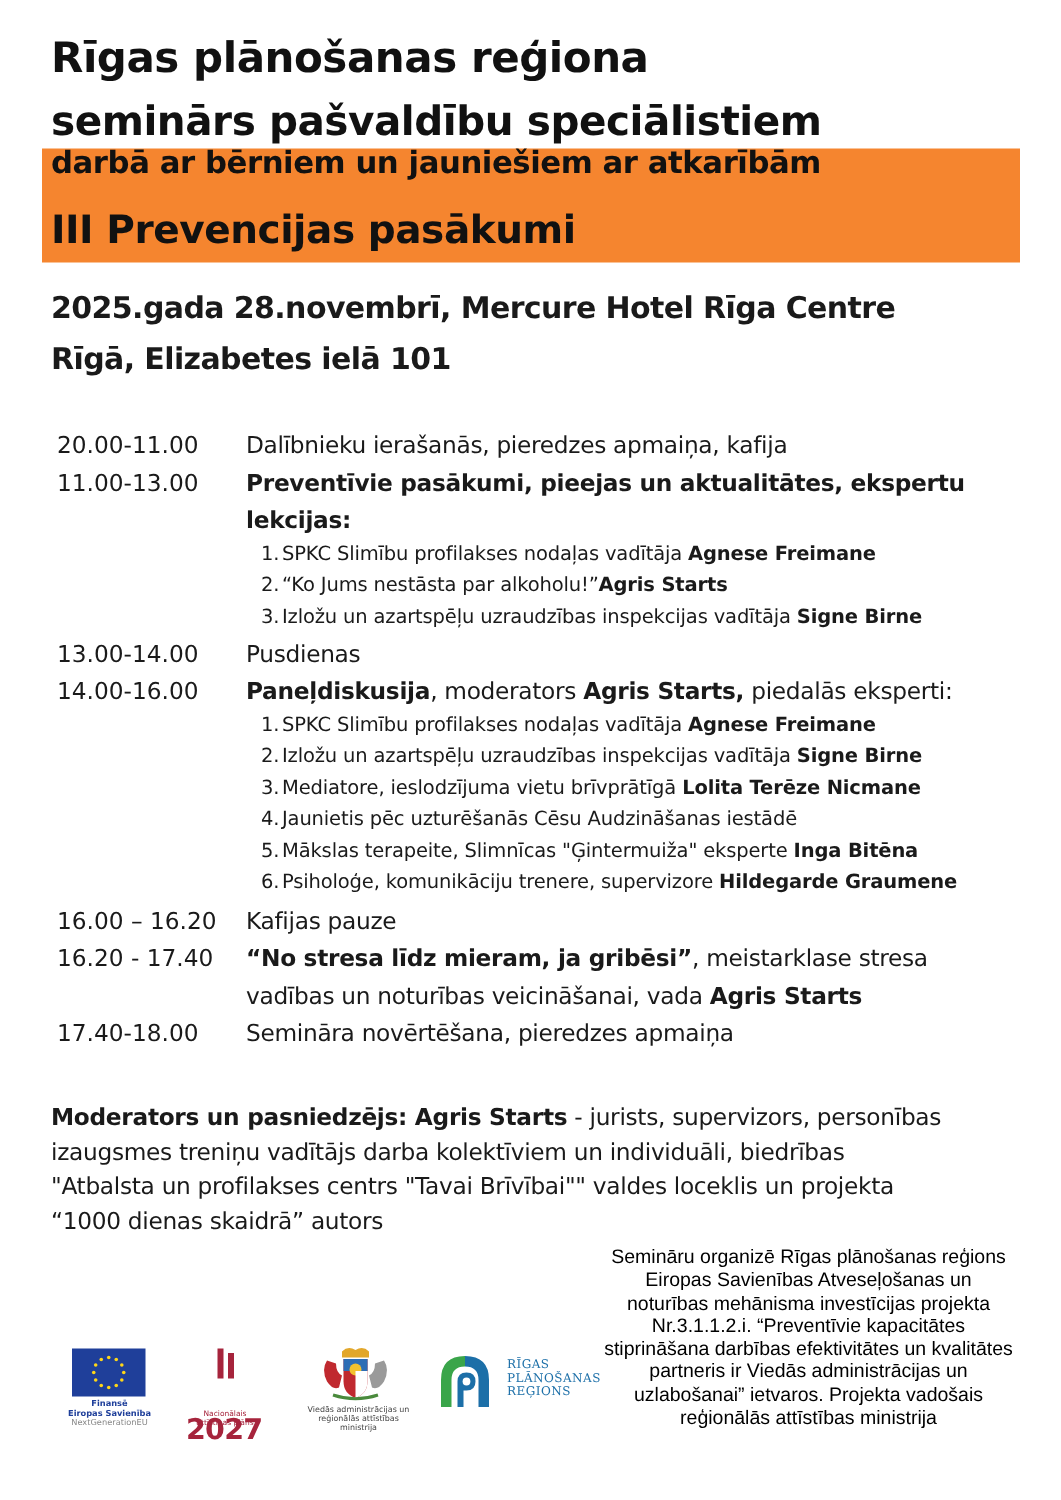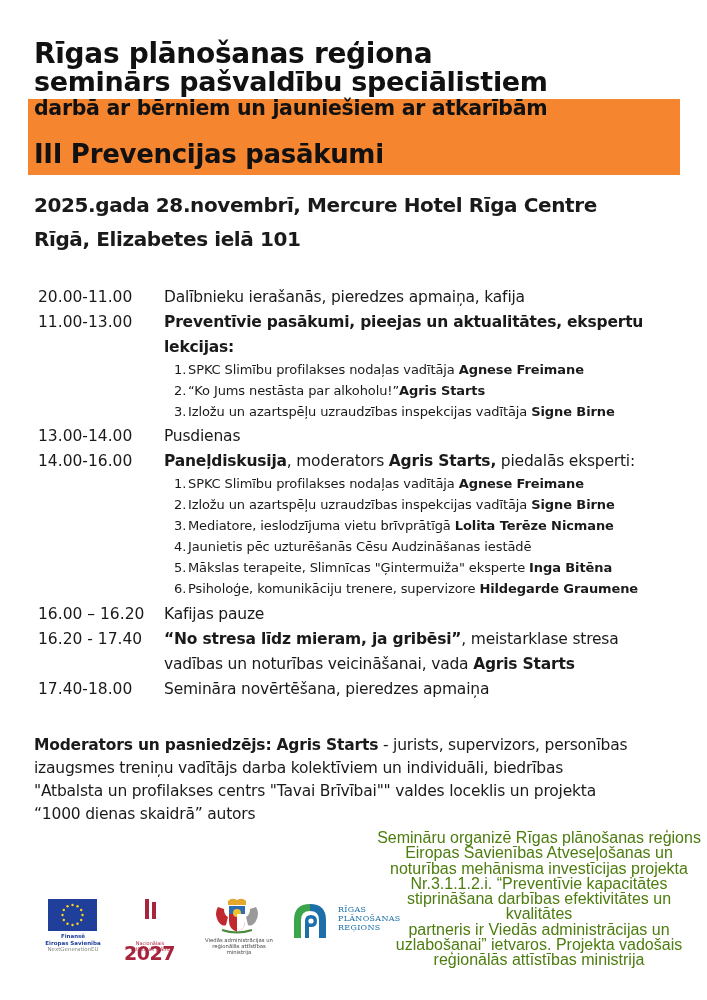--- a/index.html
+++ b/index.html
@@ -1,34 +1,34 @@
 <!DOCTYPE html>
 <html><head>
   <meta charset="utf-8">
   <style>
     html, body { margin: 0; padding: 0; background: #ffffff; }
     body { width: 707px; height: 1000px; position: relative; overflow: hidden; color: #111111; font-family: "DejaVu Sans", sans-serif; }
     .abs { position: absolute; }
 
-    .h-title { left: 34px; top: 22px; font-size: 28px; font-weight: bold; letter-spacing: -0.3px; white-space: nowrap; margin-top: 15px; }
+    .h-title { left: 34px; top: 22px; font-size: 28px; font-weight: bold; letter-spacing: -0.3px; white-space: nowrap; }
     .h-sub { left: 34px; top: 66px; font-size: 27px; font-weight: bold; letter-spacing: -0.3px; white-space: nowrap; text-align: right; }
     .band { left: 28px; top: 99px; width: 652px; height: 76px; background: #f5852f; }
     .band-l1 { left: 34px; top: 96px; font-size: 20.5px; font-weight: bold; letter-spacing: -0.3px; white-space: nowrap; }
     .band-l2 { left: 34px; top: 139px; font-size: 26px; font-weight: bold; letter-spacing: -0.3px; white-space: nowrap; }
     .date1 { left: 34px; top: 193px; font-size: 20px; font-weight: bold; letter-spacing: -0.4px; white-space: nowrap; color: #1a1a1a; }
     .date2 { left: 34px; top: 227px; font-size: 20px; font-weight: bold; letter-spacing: -0.4px; white-space: nowrap; color: #1a1a1a; }
     .time { position: absolute; left: 38px; font-size: 15.5px; white-space: nowrap; color: #1a1a1a; }
     .act { position: absolute; left: 164px; font-size: 15.5px; white-space: nowrap; color: #1a1a1a; letter-spacing: -0.2px; }
     .li { position: absolute; left: 174px; font-size: 13px; white-space: nowrap; color: #1a1a1a; letter-spacing: -0.1px; }
     .li .num { display: inline-block; width: 12px; text-align: right; margin-right: 2px; }
     b { font-weight: bold; }
 
     .mod { position: absolute; left: 34px; font-size: 15.5px; white-space: nowrap; color: #1a1a1a; letter-spacing: -0.2px; }
 
-    .org { left: 376px; top: 830px; width: 326px; text-align: center; font-family: "Liberation Sans", sans-serif; font-size: 16px; line-height: 15.3px; color: #4d7c0f; }
+    .org { left: 376px; top: 830px; width: 326px; text-align: center; font-family: "Liberation Sans", sans-serif; font-size: 13px; line-height: 15.3px; color: #000000; }
 
     .logo { position: absolute; }
     .eu-flag { left: 48px; top: 899px; width: 49px; height: 32px; background: #1f3f9a; }
     .eu-cap { left: 40px; top: 933px; width: 66px; text-align: center; font-size: 5.5px; line-height: 6.5px; color: #1f3f9a; font-weight: bold; }
     .eu-cap .small { color: #888; font-weight: normal; }
     .np-mark { left: 128px; top: 898px; width: 46px; }
     .np-year { left: 124px; top: 942px; font-size: 19px; font-weight: bold; color: #a6243c; letter-spacing: -0.5px; }
     .np-cap { left: 128px; top: 940px; width: 44px; text-align: center; font-size: 5px; line-height: 6px; color: #a6243c; }
     .coat { left: 212px; top: 897px; width: 50px; height: 38px; }
     .coat-cap { left: 202px; top: 937px; width: 74px; text-align: center; font-size: 5.3px; line-height: 6.2px; color: #444; }

